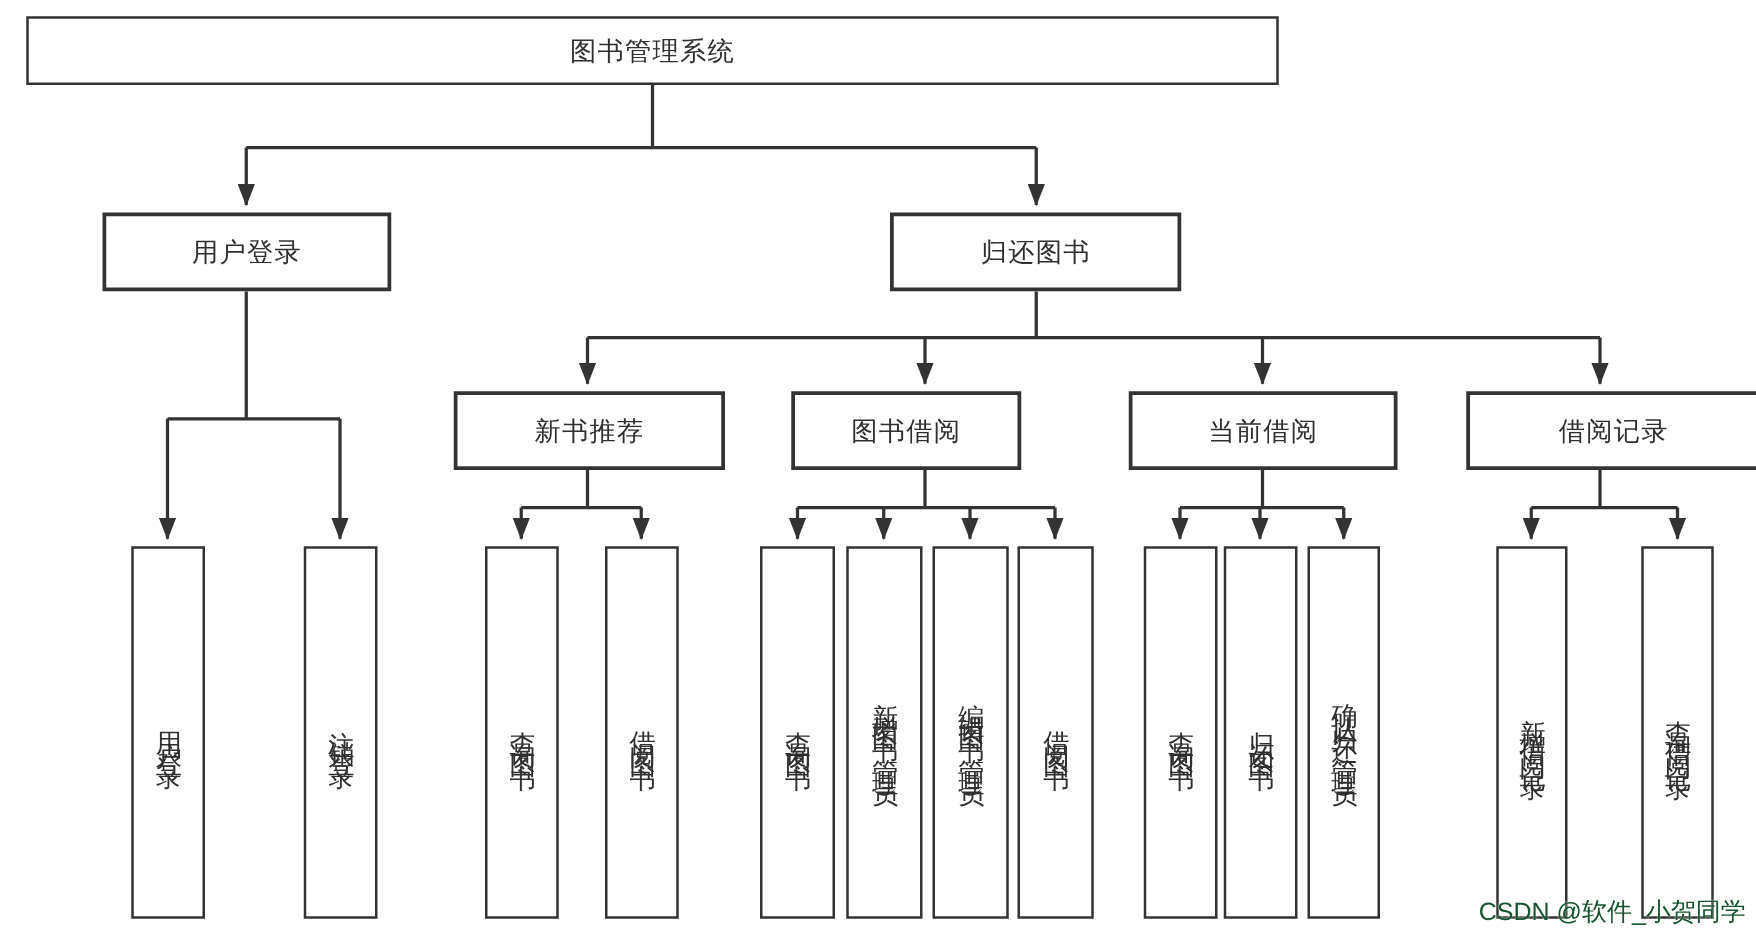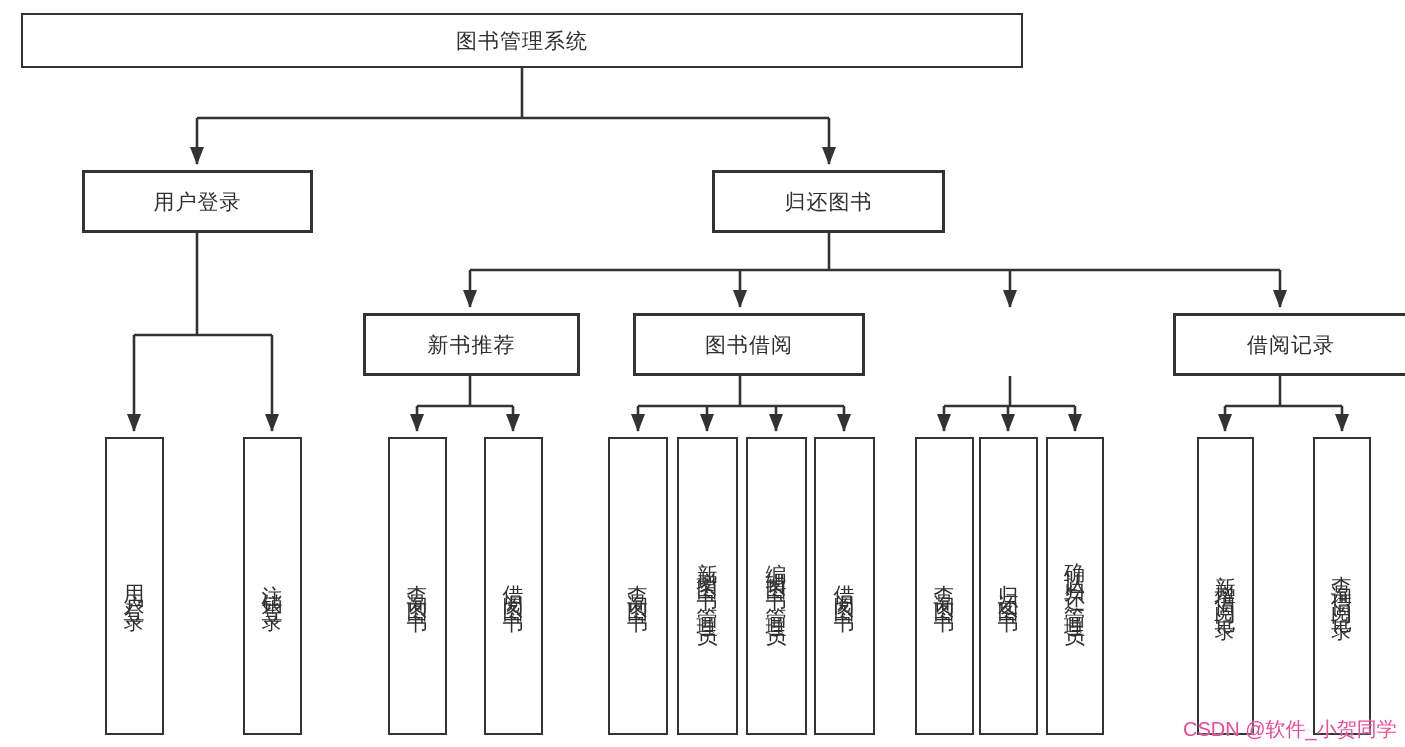--- a/index.html
+++ b/index.html
@@ -51,21 +51,21 @@
     white-space: normal;
     line-height: 1;
   }
   .watermark {
     position: absolute;
     left: 1183px;
     top: 716px;
     width: 222px;
     font-size: 20px;
     letter-spacing: 0px;
-    color: #ec4899;
+    color: #14532d;
     text-shadow: 0 0 2px rgba(255,255,255,0.9);
     white-space: nowrap;
     z-index: 5;
   }
 </style>
 </head>
 <body>
 
 <div class="canvas">
 
@@ -126,22 +126,25 @@
   <div class="node" style="left:82px; top:170px; width:231px; height:63px;">
     <span class="lbl">用户登录</span>
   </div>
   <div class="node" style="left:712px; top:170px; width:233px; height:63px;">
     <span class="lbl">归还图书</span>
   </div>
 
   <div class="node" style="left:363px; top:313px; width:217px; height:63px;">
     <span class="lbl">新书推荐</span>
   </div>
-  <div class="node" style="left:633px; top:313px; width:232px; height:63px;">
+  <div class="node" style="left:633px; top:313px; width:184px; height:63px;">
     <span class="lbl">图书借阅</span>
+  </div>
+  <div class="node" style="left:903px; top:313px; width:215px; height:63px;">
+    <span class="lbl">当前借阅</span>
   </div>
   <div class="node" style="left:1173px; top:313px; width:236px; height:63px;">
     <span class="lbl">借阅记录</span>
   </div>
 
   <div class="node leaf" style="left:105px; top:437px; width:59px; height:298px;">
     <span class="lbl">用户登录</span>
   </div>
   <div class="node leaf" style="left:243px; top:437px; width:59px; height:298px;">
     <span class="lbl">注销登录</span>

